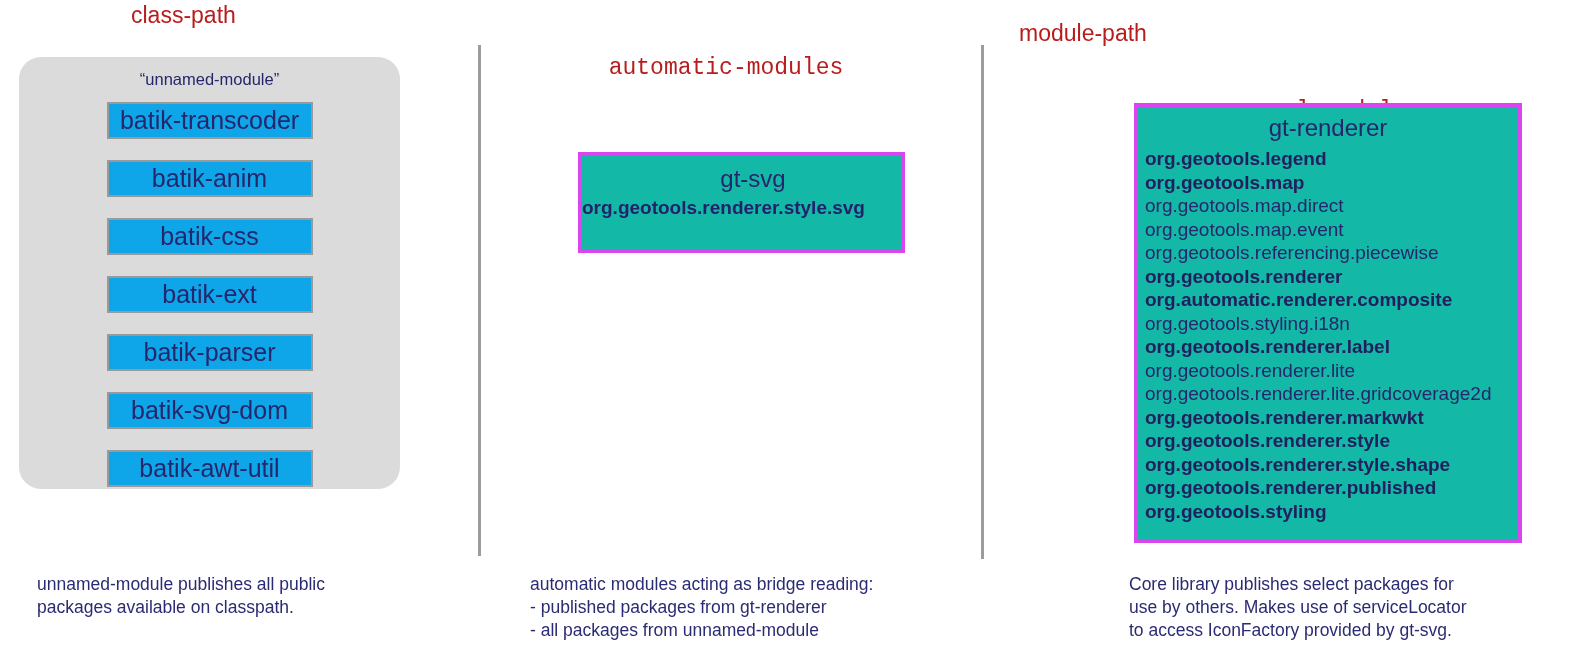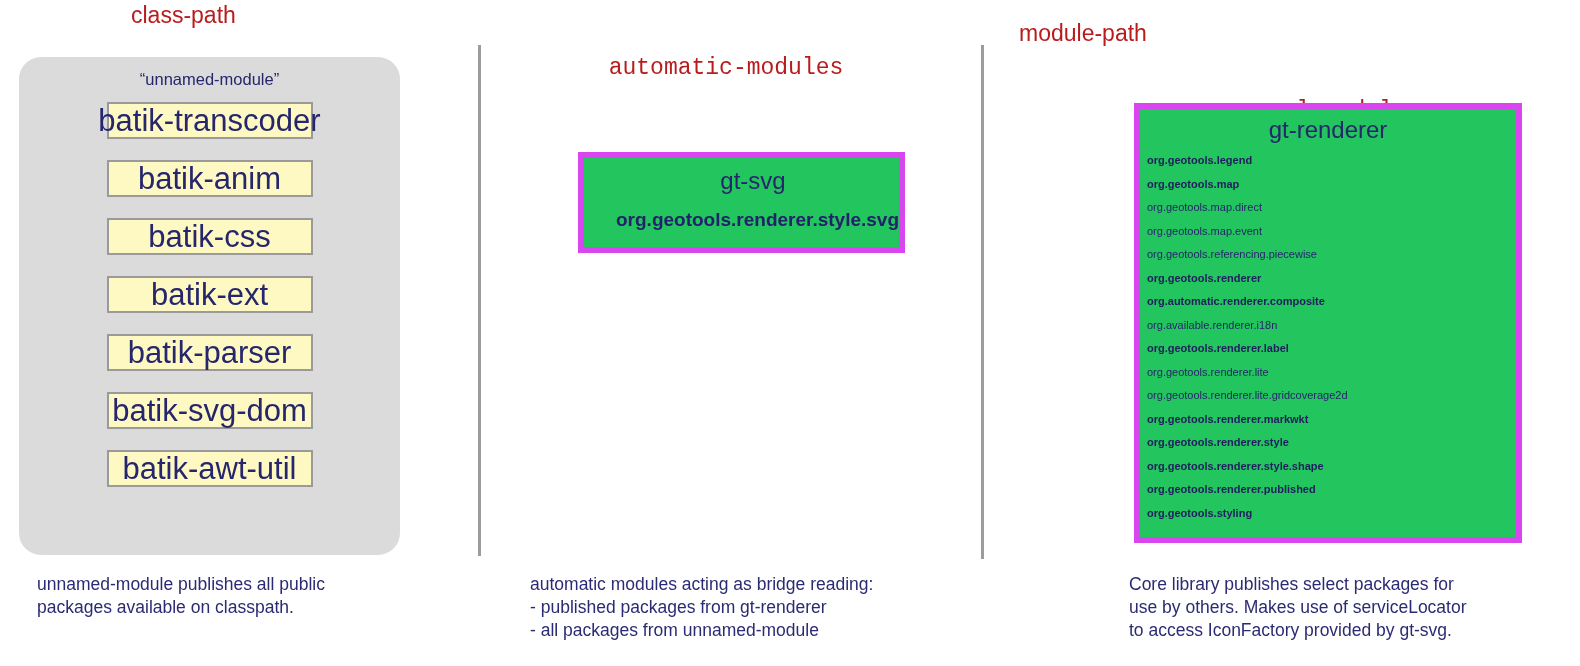--- a/index.html
+++ b/index.html
@@ -7,44 +7,44 @@
     width:1580px;height:666px;background:#ffffff;position:relative;overflow:hidden;
     font-family:"Liberation Sans", sans-serif;
     color:#26266c;
   }
   .heading{
     position:absolute;font-size:23px;line-height:26px;color:#b91c1c;white-space:nowrap;
   }
   .centerx{transform:translateX(-50%);font-family:Liberation Mono, monospace;}
   .divider{position:absolute;width:3px;background:#9c9c9c;}
   .unnamed-container{
-    position:absolute;left:19px;top:57px;width:381px;height:498px;
+    position:absolute;left:19px;top:57px;width:381px;height:432px;
     background:#dbdbdb;border-radius:22px;
   }
   .unnamed-label{
     margin-top:13px;text-align:center;font-size:16.5px;color:#26266c;
   }
   .batik-col{
     display:flex;flex-direction:column;align-items:center;gap:21px;margin-top:13px;
   }
   .batik-box{
-    width:202px;height:33px;background:#fef9c3;border:2px solid #9a9a9a;
+    width:202px;height:33px;background:#0ea5e9;border:2px solid #9a9a9a;
     display:flex;align-items:center;justify-content:center;
-    font-size:31px;color:#26266c;white-space:nowrap;
+    font-size:25px;color:#26266c;white-space:nowrap;
   }
   .gt-box{
-    position:absolute;background:#22c55e;border:6px solid #d946ef;box-sizing:border-box;
+    position:absolute;background:#14b8a6;border:4px solid #d946ef;box-sizing:border-box;
   }
   .gt-svg-box{left:578px;top:152px;width:327px;height:101px;}
   .gt-svg-title{margin-top:9px;text-align:center;font-size:24px;color:#26266c;padding-left:23px;}
-  .gt-svg-pkg{margin-top:14px;text-align:right;font-size:19px;font-weight:bold;color:#22226a;white-space:nowrap;}
+  .gt-svg-pkg{margin-top:4px;text-align:left;font-size:19px;font-weight:bold;color:#22226a;white-space:nowrap;}
   .gt-renderer-box{left:1134px;top:103px;width:388px;height:440px;}
   .gt-renderer-title{margin-top:7px;text-align:center;font-size:24px;color:#26266c;}
   .pkg-list{margin-top:5px;padding-left:7px;}
-  .pkg-line{font-size:11px;line-height:23.5px;white-space:nowrap;color:#26266c;}
+  .pkg-line{font-size:19px;line-height:23.5px;white-space:nowrap;color:#26266c;}
   .pkg-line.bold{font-weight:bold;color:#20205f;}
   .caption{position:absolute;font-size:17.5px;line-height:23px;color:#2b2b74;white-space:nowrap;}
 </style>
 </head>
 <body>
 
 <div class="heading" style="left:131px;top:2px;">class-path</div>
 
 <div class="heading" style="left:983px;top:20px;margin-left:36px;">module-path</div>
 
@@ -76,21 +76,21 @@
 <div class="gt-box gt-renderer-box">
   <div class="gt-renderer-title">gt-renderer</div>
   <div class="pkg-list" id="pkg-list">
       <div class="pkg-line bold">org.geotools.legend</div>
       <div class="pkg-line bold">org.geotools.map</div>
       <div class="pkg-line">org.geotools.map.direct</div>
       <div class="pkg-line">org.geotools.map.event</div>
       <div class="pkg-line">org.geotools.referencing.piecewise</div>
       <div class="pkg-line bold">org.geotools.renderer</div>
       <div class="pkg-line bold">org.automatic.renderer.composite</div>
-      <div class="pkg-line">org.available.renderer.i18n</div>
+      <div class="pkg-line">org.geotools.styling.i18n</div>
       <div class="pkg-line bold">org.geotools.renderer.label</div>
       <div class="pkg-line">org.geotools.renderer.lite</div>
       <div class="pkg-line">org.geotools.renderer.lite.gridcoverage2d</div>
       <div class="pkg-line bold">org.geotools.renderer.markwkt</div>
       <div class="pkg-line bold">org.geotools.renderer.style</div>
       <div class="pkg-line bold">org.geotools.renderer.style.shape</div>
       <div class="pkg-line bold">org.geotools.renderer.published</div>
       <div class="pkg-line bold">org.geotools.styling</div>
     </div>
 </div>

